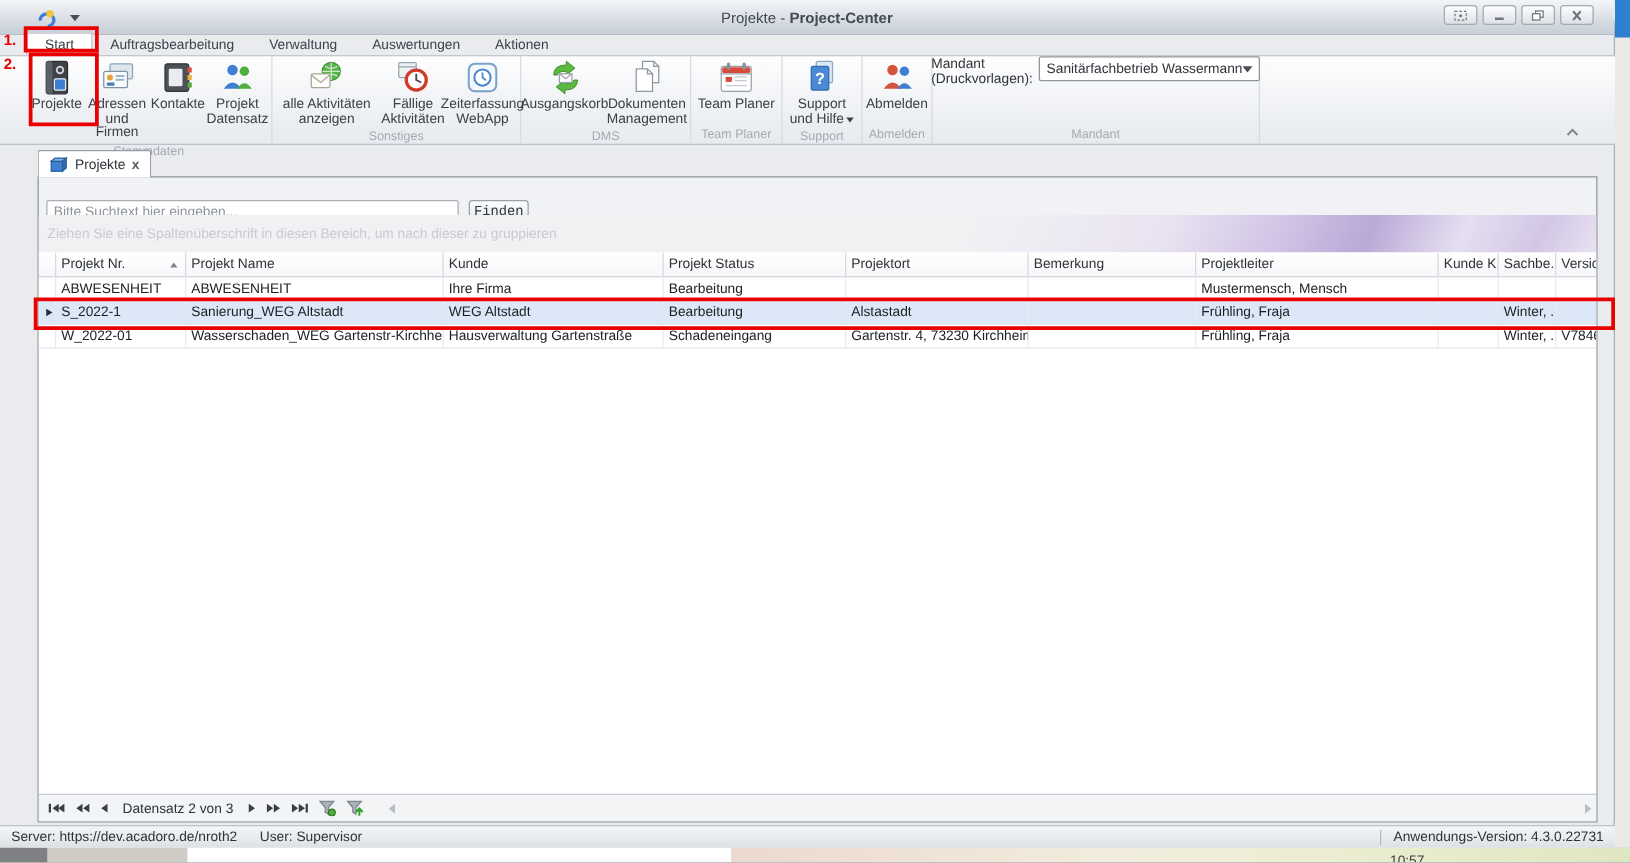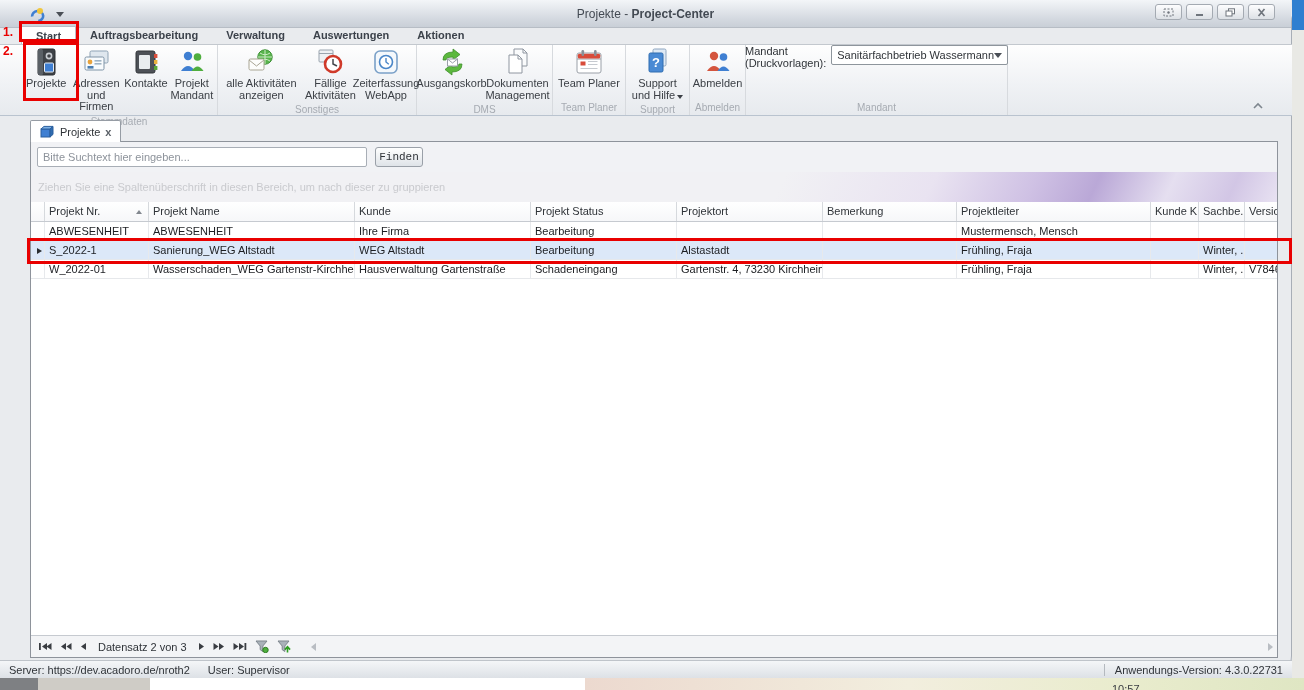--- a/index.html
+++ b/index.html
@@ -29,21 +29,21 @@
   .app-logo { position:absolute; left:29px; top:6px; }
   .qat-caret { position:absolute; left:56px; top:12px; width:0; height:0;
                border-left:4px solid transparent; border-right:4px solid transparent; border-top:5px solid #4a4f56; }
   .title { position:absolute; left:0; right:0; top:7px; text-align:center; font-size:12px; color:#434a53; }
   .title .app { font-weight:bold; }
   .winbtns { position:absolute; right:16px; top:4px; display:flex; gap:4px; }
   .winbtn { width:27px; height:16px; border:1px solid #a4aab2; border-radius:3px;
             background:linear-gradient(#fdfdfe,#dde1e6); display:flex; align-items:center; justify-content:center; }
 
   
-  .ribbontabs { position:absolute; left:0; top:26px; height:18px; display:flex; align-items:flex-start; padding-left:21px;font-weight:bold; }
+  .ribbontabs { position:absolute; left:0; top:26px; height:18px; display:flex; align-items:center; padding-left:21px; }
   .rtab { padding:3px 14px 2px 14px; color:#3c424b; position:relative; }
   .rtab.active { background:#fff; border:1px solid #b9bfc7; border-bottom:none; z-index:3; }
 
   
   .ribbonbody { position:absolute; left:0; top:44px; width:1292px; height:72px;
                 background:linear-gradient(#fefefe,#f0f2f5 55%,#e7eaee);
                 border-top:1px solid #c3c8ce; border-bottom:1px solid #b9c3cf; display:flex; padding-left:21px; }
   .rgroup { display:flex; flex-direction:column; border-right:1px solid #d7dade; }
   .rgroup-buttons { flex:1; display:flex; align-items:flex-start; justify-content:center; padding:1px 2px; }
   .rgroup-caption { height:14px; text-align:center; color:#a6abb2; font-size:10px; line-height:13px; }
@@ -61,21 +61,21 @@
 
   
   .doctabs { position:absolute; left:30px; top:120px; height:22px; display:flex; }
   .doctab { display:flex; align-items:center; gap:5px; padding:0 9px; background:#fff;
             border:1px solid #969ca4; border-bottom:none; border-radius:2px 2px 0 0; position:relative; z-index:2; }
   .doctab .close { color:#5a6067; font-weight:bold; font-size:11px; }
 
   
   .panel { position:absolute; left:30px; top:141px; width:1248px; height:517px;
            background:#f1f2f5; border:1px solid #8e939b; }
-  .searchrow { position:absolute; left:0; top:0; right:0; height:30px; padding:5px 6px; display:flex; gap:8px; }
+  .searchrow { position:absolute; left:0; top:13px; right:0; height:30px; padding:5px 6px; display:flex; gap:8px; }
   .searchinput { width:330px; height:20px; border:1px solid #a8aeb6; border-radius:2px; background:#fff;
                  padding:0 5px; font-family:"Liberation Sans",sans-serif; font-size:11px; color:#2f3338; }
   .searchinput::placeholder { color:#8d939b; }
   .findbtn { width:48px; height:20px; border:1px solid #9aa0a8; border-radius:3px;
              background:linear-gradient(#fefefe,#dfe3e8); font-family:Liberation Mono, monospace;
              font-size:11px; color:#2f3338; }
   .groupbar { position:absolute; left:0; top:30px; right:0; height:30px; line-height:30px; padding-left:7px;
               color:#c9cace; white-space:nowrap; overflow:hidden;
               background:linear-gradient(115deg,#f1f1f4 0%,#f1f1f4 60%,#e9e3f1 72%,#cfc1e4 80%,#baa8d7 85%,#e5dff0 91%,#d2c6e5 96%,#e8e2f2 100%); }
   .gridbody { position:absolute; left:0; top:60px; right:0; bottom:22px; background:#fff; overflow:hidden; }
@@ -215,21 +215,21 @@
             </svg>
             <span>Kontakte</span>
           </div>
           <div class="rbtn" style="width:50px">
             <svg width="28" height="30" viewBox="0 0 28 30">
               <circle cx="10" cy="9" r="4.2" fill="#3f7fd2"></circle>
               <path d="M3 24 q7 -10 14 0 z" fill="#3f7fd2"></path>
               <circle cx="19.5" cy="10" r="3.8" fill="#4fae3e"></circle>
               <path d="M13.5 24 q6 -9 12 0 z" fill="#4fae3e"></path>
             </svg>
-            <span>Projekt Mandant</span>
+            <span>Projekt Datensatz</span>
           </div>
         </div>
         <div class="rgroup-caption">Stammdaten</div>
       </div>
 
       <div class="rgroup" style="width:199px">
         <div class="rgroup-buttons">
           <div class="rbtn" style="width:84px">
             <svg width="28" height="30" viewBox="0 0 28 30">
               <circle cx="18" cy="10" r="7.2" fill="#58b44c" stroke="#3c8f33"></circle>

